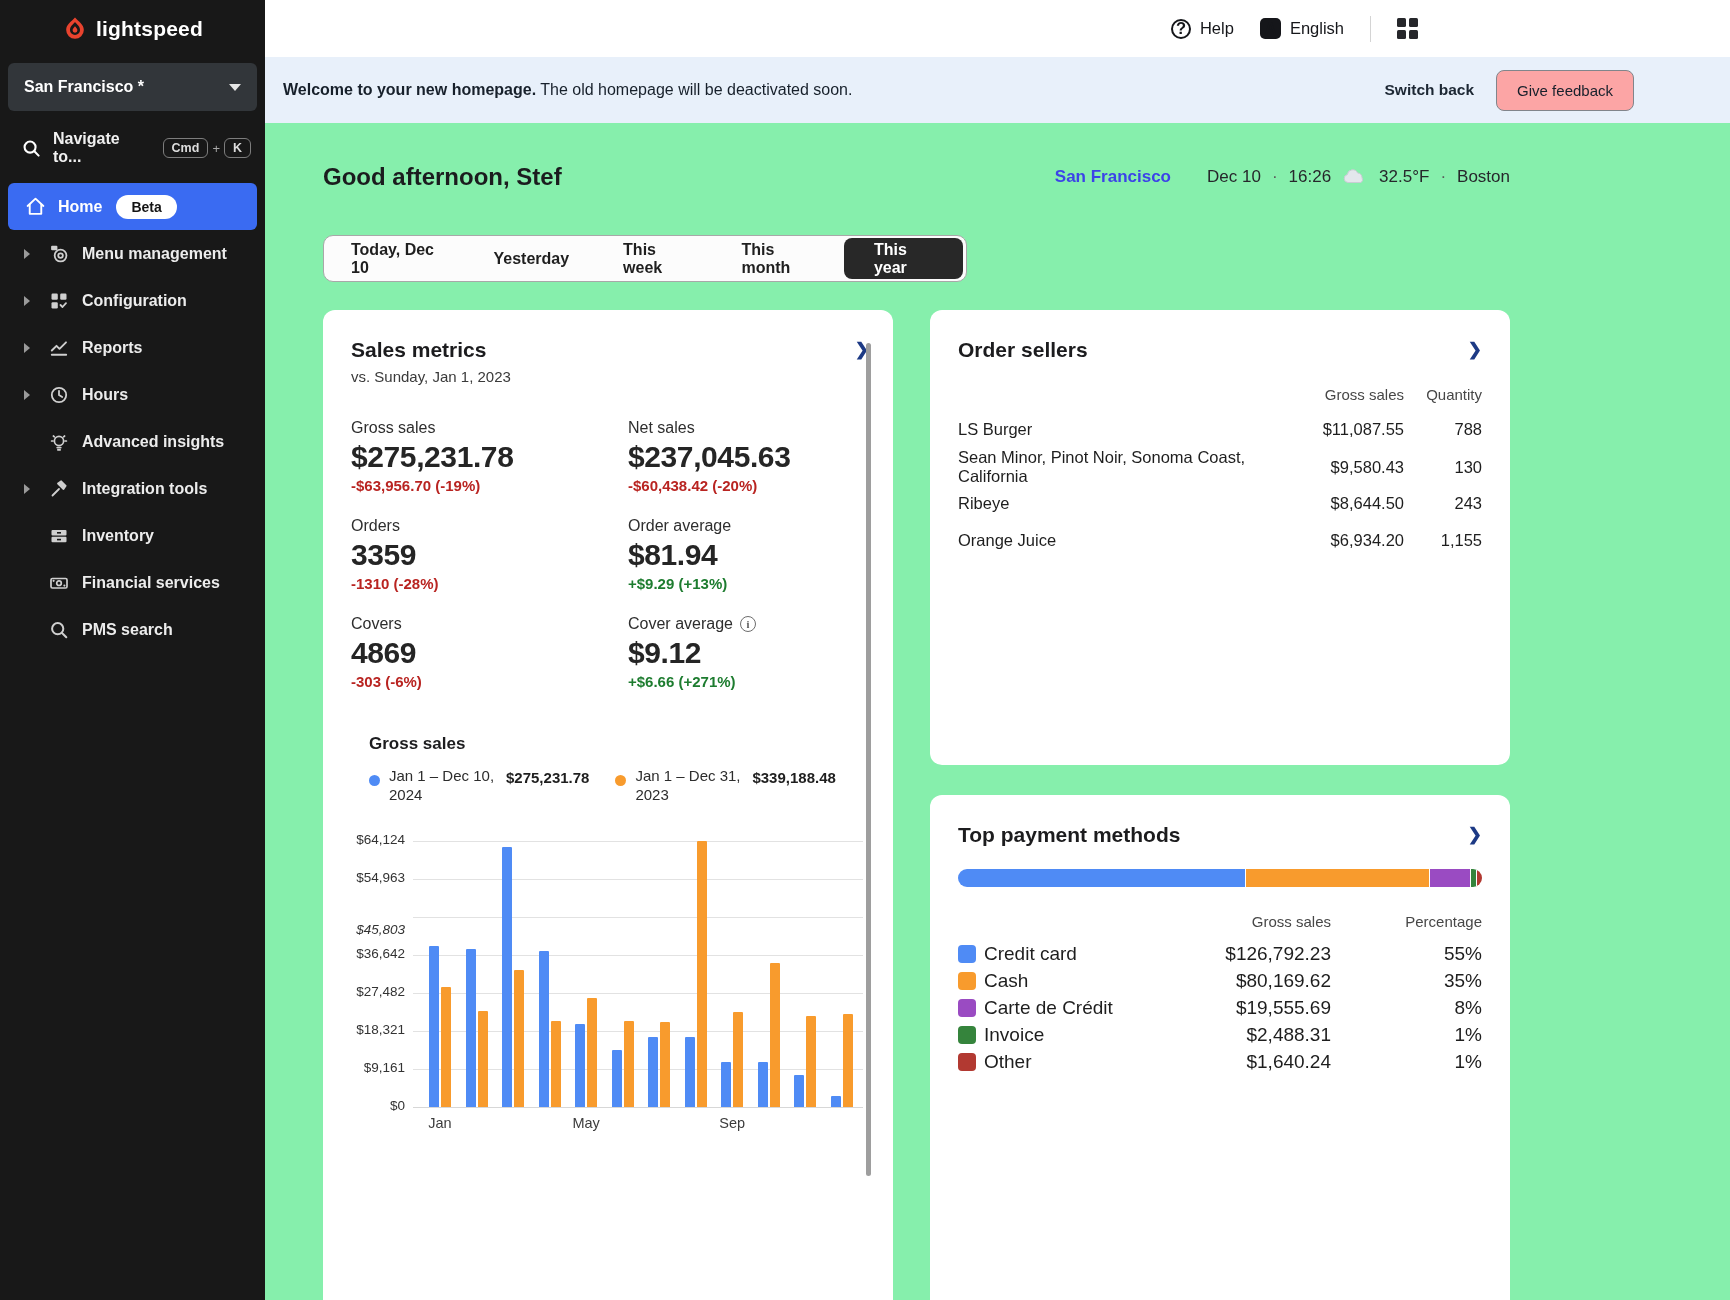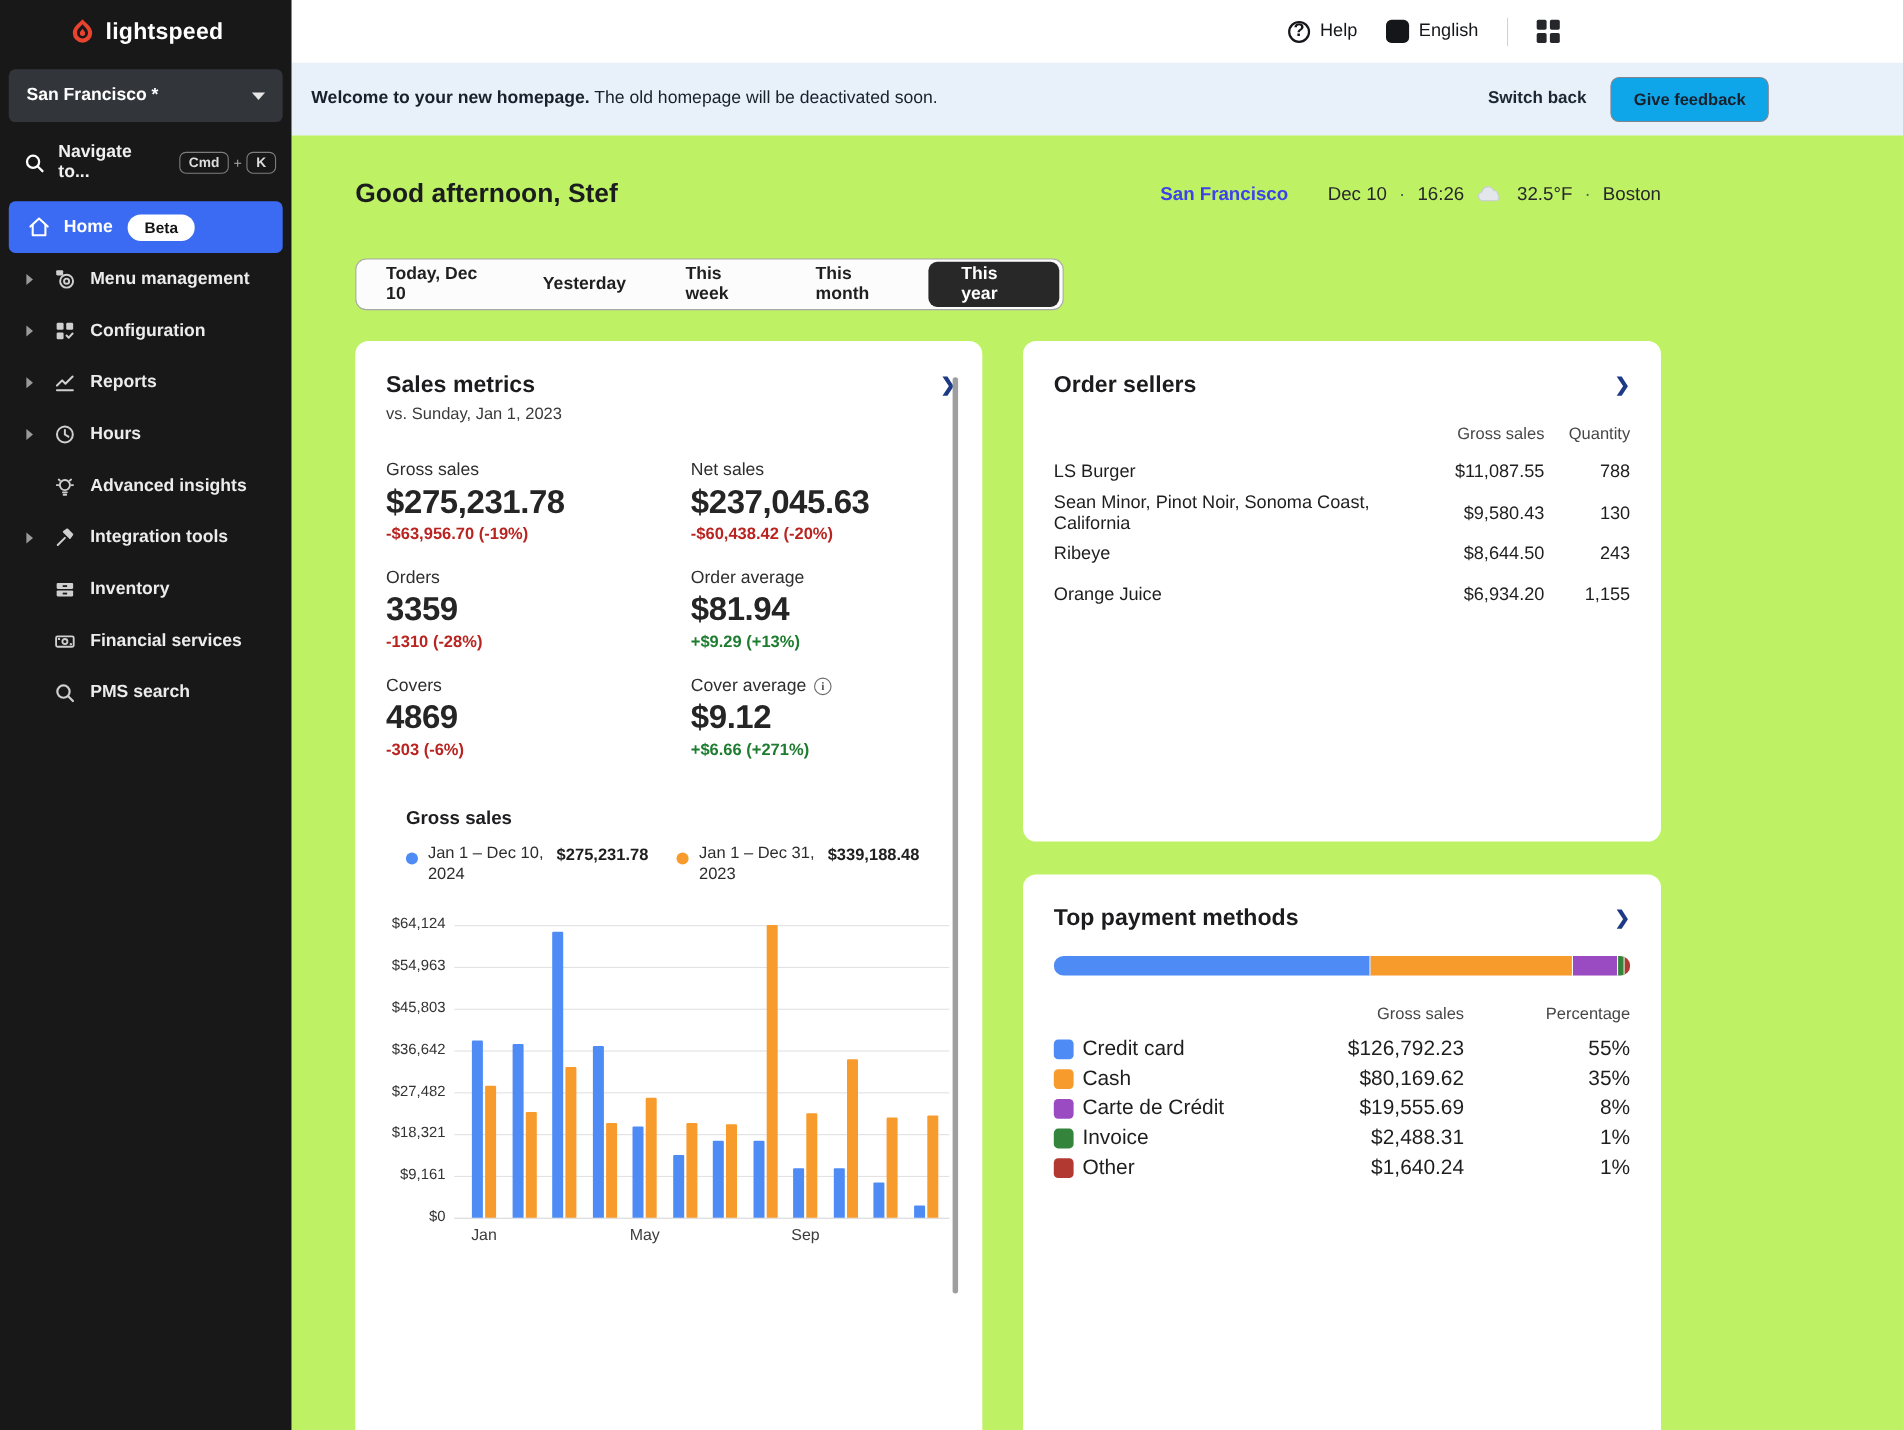--- a/index.html
+++ b/index.html
@@ -35,24 +35,24 @@
   .lang-ic { width:21px; height:21px; background:#15161a; border-radius:5px; display:flex; align-items:center; justify-content:center; color:#fff; font-size:13px; font-weight:700; }
   .tb-div { width:1px; height:26px; background:#d4d4d4; }
   .grid-ic { display:grid; grid-template-columns:9px 9px; grid-template-rows:9px 9px; gap:3px; cursor:pointer; }
   .grid-ic i { background:#26272b; border-radius:1.5px; }
 
   
   .banner { position:absolute; left:265px; top:57px; right:0; height:66px; background:#e8f0fa; display:flex; align-items:center; padding:0 24px 0 18px; z-index:9; }
   .banner-text { font-size:16px; color:#17202b; flex:1; }
   .banner-text b { font-weight:700; }
   .switch-back { font-size:15.5px; font-weight:600; color:#1c2733; margin-right:22px; cursor:pointer; }
-  .feedback-btn { background:#0ea5e9; border:1px solid #81858b; border-radius:8px; padding:11px 20px; font-size:15px; font-weight:700; color:#17202b; margin-right:98px; cursor:pointer; font-family:inherit; }
+  .feedback-btn { background:#fca5a5; border:1px solid #81858b; border-radius:8px; padding:11px 20px; font-size:15px; font-weight:400; color:#17202b; margin-right:72px; cursor:pointer; font-family:inherit; }
 
   
-  .content { position:absolute; left:265px; top:123px; right:0; bottom:0; background:#bef264; padding:40px 0 0 58px; overflow:hidden; }
+  .content { position:absolute; left:265px; top:123px; right:0; bottom:0; background:#86efac; padding:40px 0 0 58px; overflow:hidden; }
   .greet-row { width:1187px; display:flex; align-items:center; justify-content:space-between; }
   .greeting { font-size:24px; font-weight:600; color:#1b1c1e; }
   .meta { display:flex; align-items:center; gap:11px; font-size:17px; color:#26272b; }
   .meta .loc-link { color:#3c43e8; font-weight:600; cursor:pointer; }
   .meta .dot { color:#5b5b5b; }
 
   .tabs { margin-top:44px; width:644px; height:47px; background:#fcfcfc; border:1px solid #a8a8a8; border-radius:10px; display:flex; align-items:center; }
   .tab { padding:0 27px; font-size:16px; font-weight:700; color:#1f1f1f; cursor:pointer; height:100%; display:flex; align-items:center; }
   .tab.selected { background:#282828; color:#fff; border-radius:8px; height:41px; margin:3px; padding:0 30px; }
 
@@ -392,21 +392,21 @@
           <span class="leg-val">$339,188.48</span>
         </div>
       </div>
 
       <div class="chart" id="chart">
           <div class="gl" style="top: 0px;"></div>
           <div class="yl" style="top: -9px;">$64,124</div>
           <div class="gl" style="top: 38px;"></div>
           <div class="yl" style="top: 29px;">$54,963</div>
           <div class="gl" style="top: 76px;"></div>
-          <div class="yl" style="top: 67px;">$45,803</div>
+          <div class="yl" style="top: 81px; font-style: italic;">$45,803</div>
           <div class="gl" style="top: 114px;"></div>
           <div class="yl" style="top: 105px;">$36,642</div>
           <div class="gl" style="top: 152px;"></div>
           <div class="yl" style="top: 143px;">$27,482</div>
           <div class="gl" style="top: 190px;"></div>
           <div class="yl" style="top: 181px;">$18,321</div>
           <div class="gl" style="top: 228px;"></div>
           <div class="yl" style="top: 219px;">$9,161</div>
           <div class="gl zero" style="top: 266px;"></div>
           <div class="yl" style="top: 257px;">$0</div>

